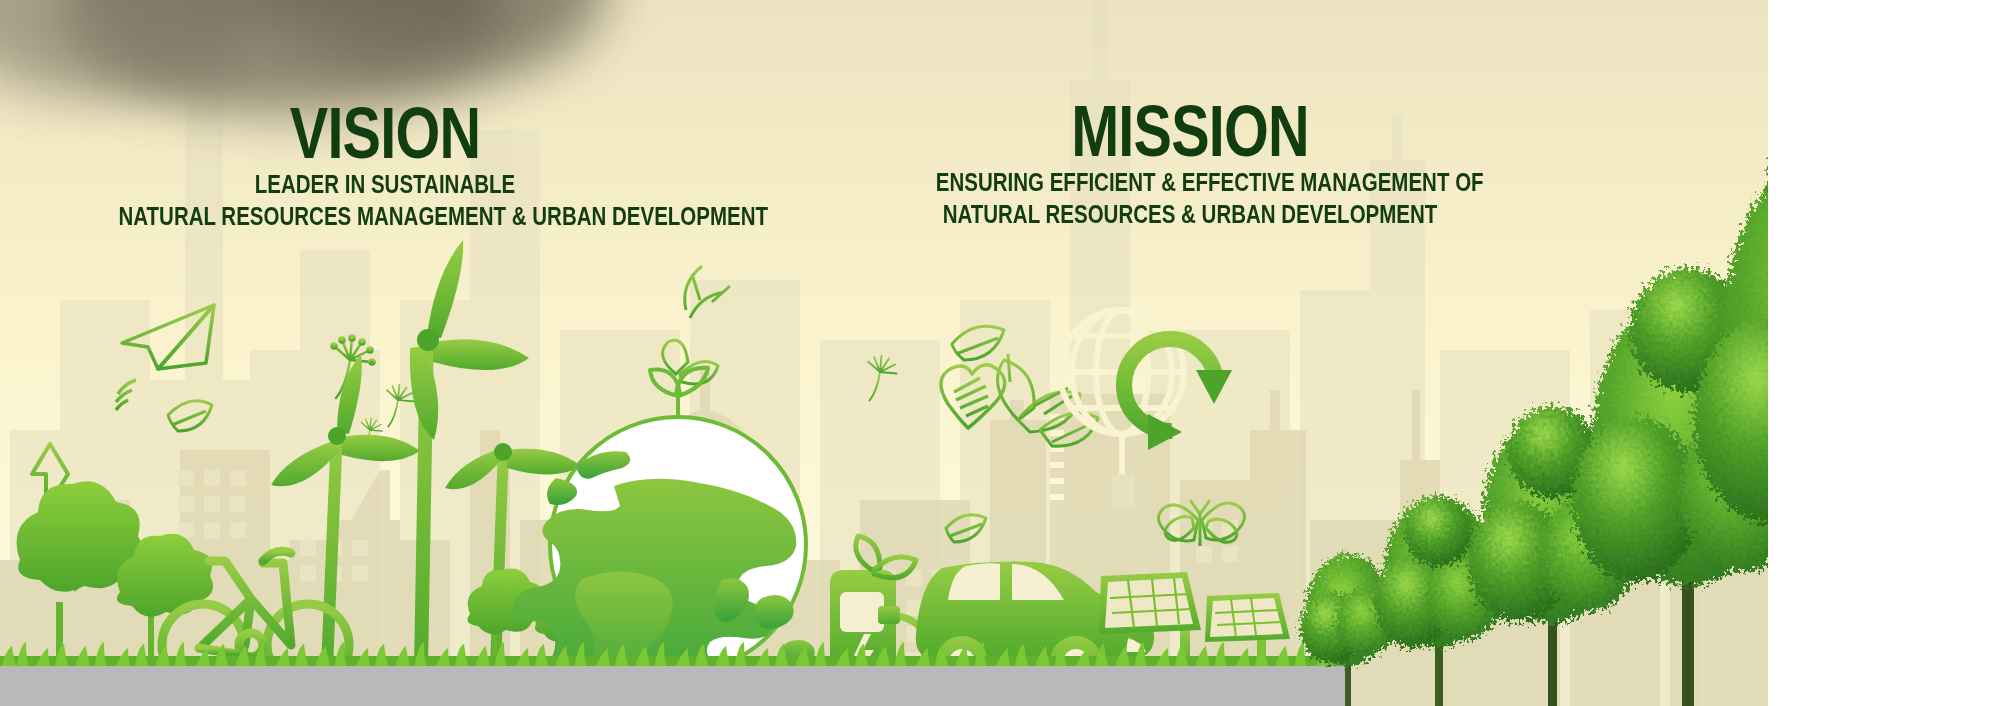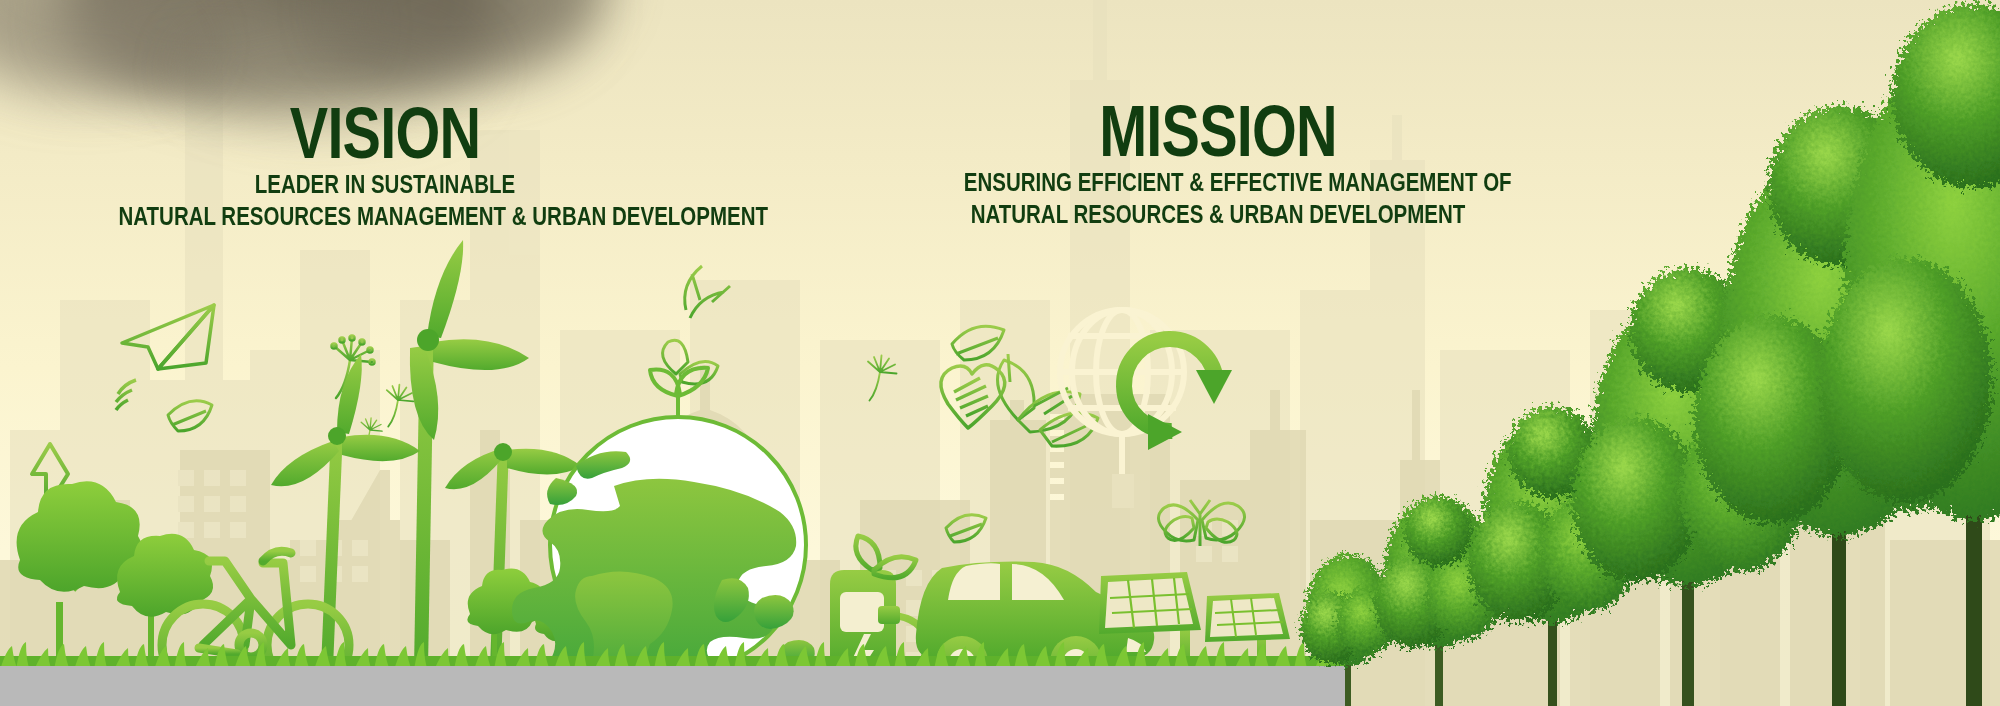--- a/index.html
+++ b/index.html
@@ -1,20 +1,20 @@
 <!DOCTYPE html>
 <html><head>
 <meta charset="utf-8">
 <style>
   html,body{margin:0;padding:0;background:#fff;}
   body{font-family:"Liberation Sans", sans-serif;}
 
   #banner{
     position:relative;
-    width:2000px;height:706px;
+    width:1768px;height:706px;
     overflow:hidden;
     background:linear-gradient(180deg,#ece4c0 0%, #f3ebc6 22%, #fbf4cf 52%, #fdf8da 78%, #fdfade 100%);
   }
 
   
   .smog{position:absolute;border-radius:50%;filter:blur(26px);}
   .smog-a{left:70px;top:-110px;width:430px;height:220px;background:rgba(92,85,70,.62);}
   .smog-b{left:-60px;top:-90px;width:330px;height:180px;background:rgba(108,100,84,.50);}
   .smog-c{left:250px;top:-130px;width:360px;height:210px;background:rgba(80,74,60,.55);}
   .smog-d{left:60px;top:-40px;width:300px;height:130px;background:rgba(130,122,104,.40);}
@@ -34,21 +34,21 @@
     letter-spacing:-1px;transform:scaleX(.80);transform-origin:center;
     margin:0;white-space:nowrap;
   }
   .subline{
     font-family:"Liberation Sans", sans-serif;
     font-weight:bold;font-size:25px;line-height:1.3;
     transform:scaleX(.82);transform-origin:center;
     margin:0;white-space:nowrap;
   }
   #vision-block{left:60px;top:100px;width:650px;}
-  #mission-block{left:908px;top:98px;width:620px;}
+  #mission-block{left:880px;top:98px;width:620px;}
 
   
   #road{position:absolute;left:0;bottom:0;width:1345px;height:40px;background:#b9b9b9;}
   #grass{position:absolute;left:0;bottom:36px;width:1345px;height:34px;}
 
   
   .layer{position:absolute;left:0;top:0;}
   svg{display:block;overflow:visible;}
 </style>
 </head>

